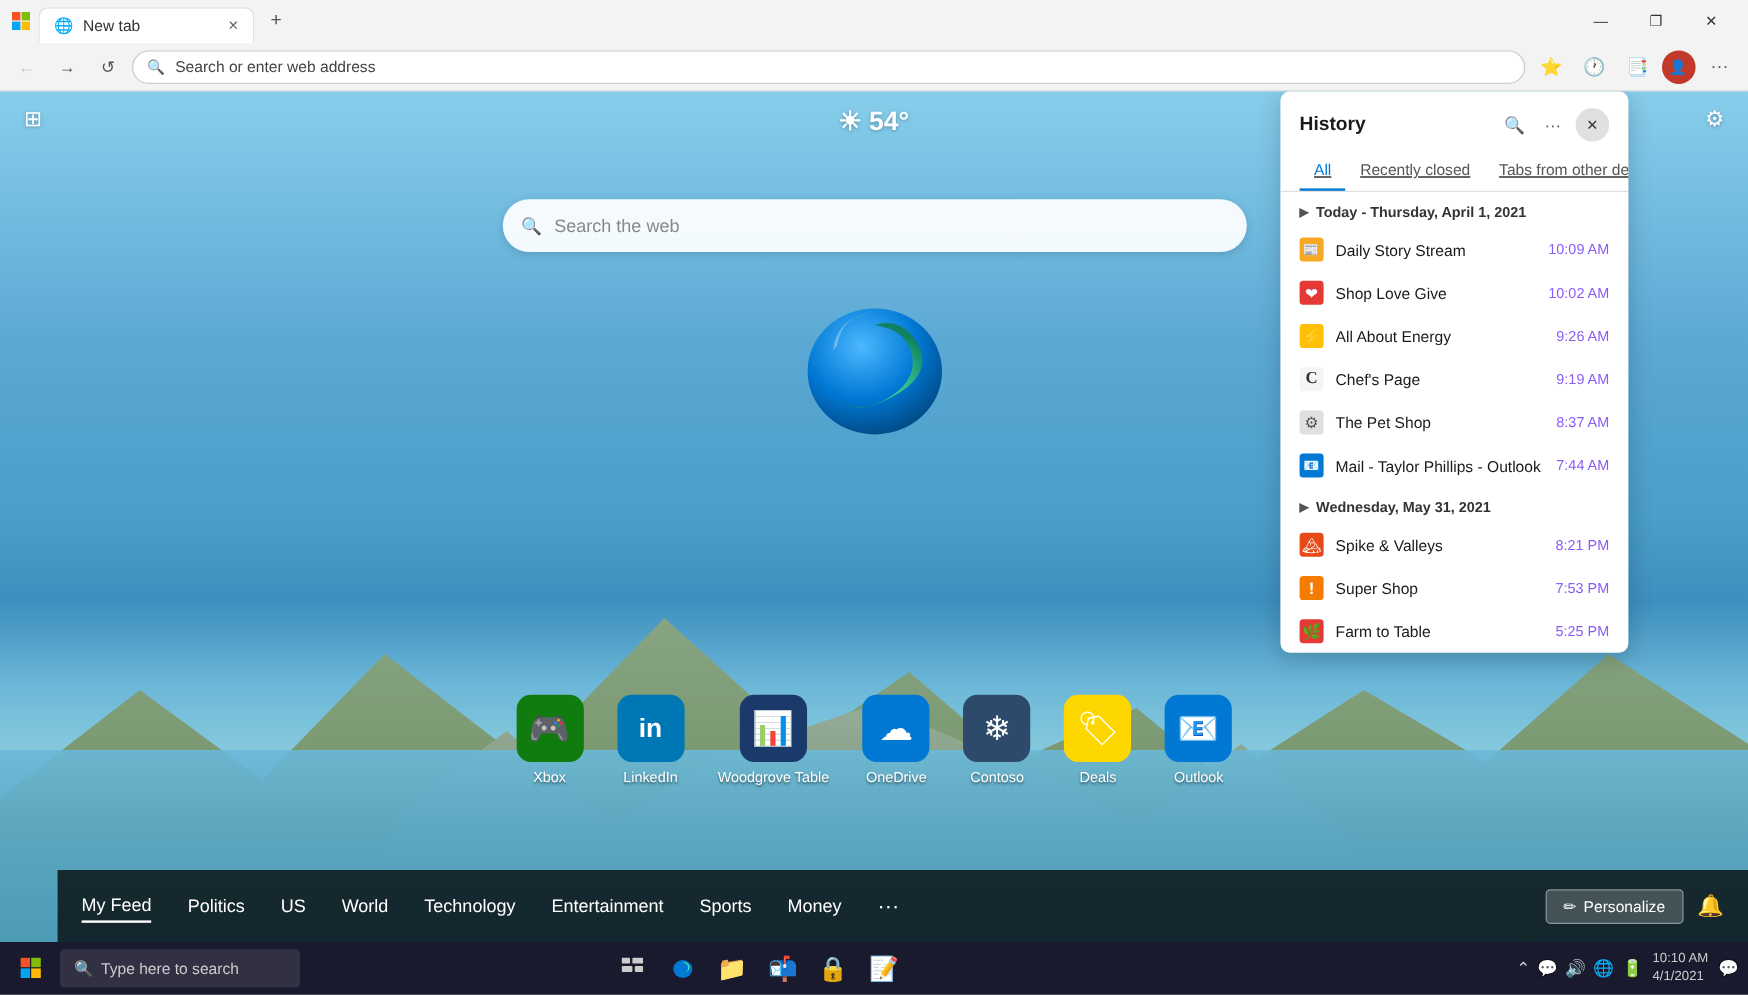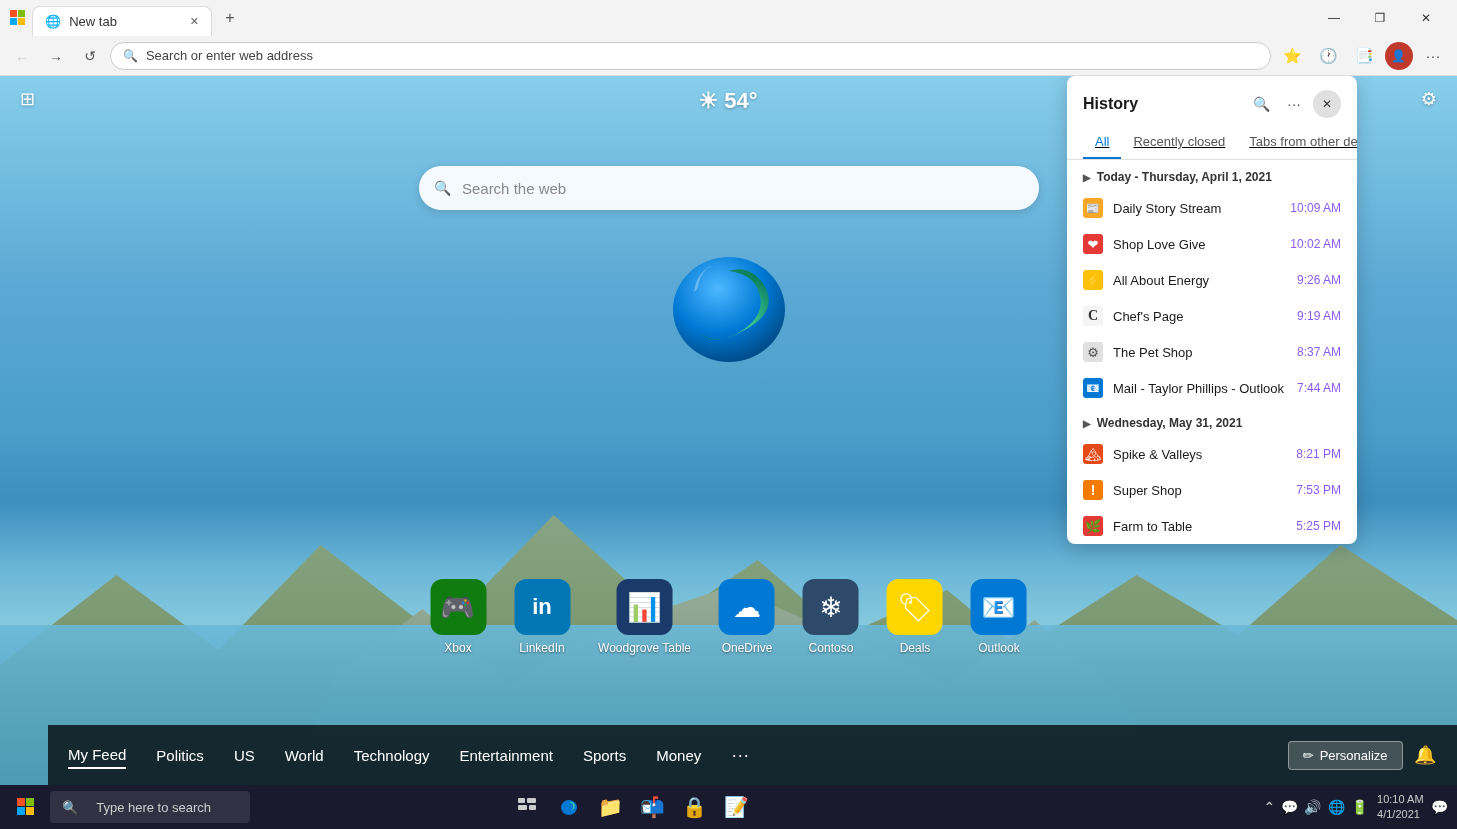--- a/index.html
+++ b/index.html
@@ -194,21 +194,21 @@
       height: 44px; background: #1a1a2e; display: flex; align-items: center;
       padding: 0 8px; gap: 6px; position: relative;
     }
     .start-btn { width: 36px; height: 36px; display: flex; align-items: center; justify-content: center; cursor: pointer; }
     .search-taskbar {
       display: flex; align-items: center; gap: 6px;
       background: rgba(255,255,255,0.1); border-radius: 4px;
       padding: 4px 12px; height: 32px; cursor: pointer; min-width: 200px;
     }
     .search-taskbar-icon { color: #ccc; font-size: 13px; }
-    .search-taskbar-text { color: #ccc; font-size: 13px; margin-left: 12px; }
+    .search-taskbar-text { color: #ccc; font-size: 13px; }
     .taskbar-center { display: flex; align-items: center; gap: 2px; margin: 0 auto; }
     .taskbar-app { width: 40px; height: 40px; display: flex; align-items: center; justify-content: center; border-radius: 4px; cursor: pointer; font-size: 20px; }
     .taskbar-right { margin-left: auto; display: flex; align-items: center; gap: 8px; }
     .taskbar-right-icons { display: flex; align-items: center; gap: 6px; }
     .taskbar-icon { color: #ccc; font-size: 14px; cursor: pointer; }
     .taskbar-clock { color: #ccc; font-size: 11px; line-height: 1.4; }
     .taskbar-notif { color: #ccc; font-size: 14px; cursor: pointer; }
   </style>
 </head>
 <body>

